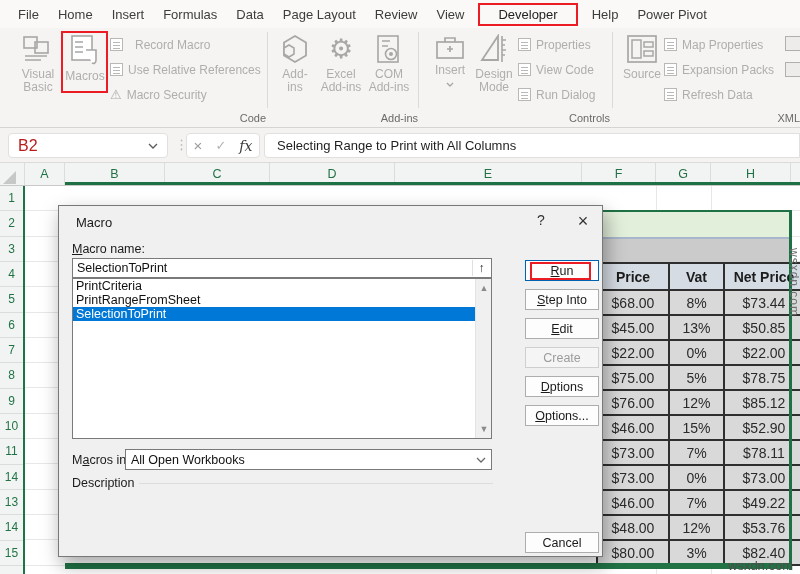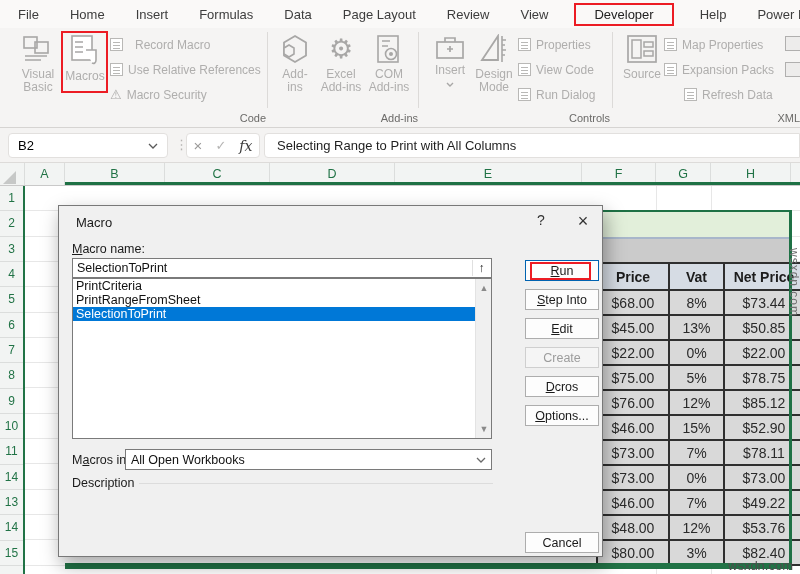--- a/index.html
+++ b/index.html
@@ -2,21 +2,21 @@
 <html><head>
 <meta charset="utf-8">
 <style>
   * { margin:0; padding:0; box-sizing:border-box; }
   body { font-family:"Liberation Sans", sans-serif; }
   .screen { position:relative; width:800px; height:574px; background:#fff; overflow:hidden;
             font-family:"Liberation Sans", sans-serif; }
 
   
   .tabbar { position:absolute; left:0; top:0; width:800px; height:28px; background:#FAF9F8;
-            display:flex; align-items:center; gap:31px; padding-left:18px; }
+            display:flex; align-items:center; gap:19px; padding-left:18px; }
   .tab { font-size:13px; color:#3d3d3d; white-space:nowrap; }
   .tab.devtab { border:2px solid #EC1C24; padding:2px 18px; margin:-2px -5px; color:#222; }
 
   
   .ribbon { position:absolute; left:0; top:28px; width:800px; height:100px; background:#F5F4F3;
             border-bottom:1px solid #D6D4D2; }
   .gdiv { position:absolute; top:4px; height:76px; width:1px; background:#DCDAD8; }
   .glabel { position:absolute; top:84px; font-size:11px; color:#6B6A68; text-align:right; }
   .bigbtn { position:absolute; top:4px; text-align:center; color:#AFAEAD; font-size:12px; line-height:13px; }
   .bigbtn .bicon { display:block; margin:2px auto 4px auto; }
@@ -27,21 +27,21 @@
   .micon::after { content:""; position:absolute; left:2px; right:2px; top:3px; height:1px;
                   background:#B9B8B6; box-shadow:0 3px 0 #B9B8B6, 0 6px 0 #B9B8B6; }
   .glyphicon { color:#ABAAA9; font-size:13px; line-height:13px; }
   .cuticon { position:absolute; width:17px; height:15px; border:1px solid #B0AFAE; background:#EDECEB; }
 
   
   .fbar { position:absolute; left:0; top:128px; width:800px; height:35px; background:#F4F3F2;
           border-bottom:1px solid #DDDBD9; }
   .fwhite { position:absolute; top:5px; height:25px; background:#fff; border:1px solid #E2E0DE; border-radius:4px; }
   .namebox { left:8px; width:160px; display:flex; align-items:center; }
-  .namebox .nbtext { font-size:13px; color:#000000; padding-left:9px; flex:1; }
+  .namebox .nbtext { font-size:16px; color:#b91c1c; padding-left:9px; flex:1; }
   .fxgroup { left:186px; width:74px; display:flex; align-items:center; justify-content:space-around; }
   .ffield { left:264px; width:536px; display:flex; align-items:center; font-size:13px; color:#1f1f1f;
             padding-left:12px; border-top-right-radius:0; border-bottom-right-radius:0; }
   .dots { position:absolute; left:175px; top:9px; color:#B5B3B1; font-size:13px; }
 
   
   .colheads { position:absolute; left:0; top:163px; width:800px; height:23px; background:#F2F4F3;
               border-bottom:1px solid #C9C9C9; }
   .chcell { position:absolute; top:0; height:22px; display:flex; align-items:center; justify-content:center;
             font-size:12.5px; color:#217346; border-right:1px solid #DBDDDC; }
@@ -235,21 +235,21 @@
       <span>Source</span>
     </div>
     <div class="srow" style="left:664px; top:8px;">
       <span class="micon"></span>
       <span>Map Properties</span>
     </div>
     <div class="srow" style="left:664px; top:33px;">
       <span class="micon"></span>
       <span>Expansion Packs</span>
     </div>
-    <div class="srow" style="left:664px; top:58px;margin-left:20px;">
+    <div class="srow" style="left:664px; top:58px;">
       <span class="micon"></span>
       <span>Refresh Data</span>
     </div>
     <div class="glabel" style="left:664px; width:136px;">XML</div>
 
     <div class="cuticon" style="left:785px; top:8px;"></div>
     <div class="cuticon" style="left:785px; top:34px;"></div>
   </div>
 
   <div class="fbar">
@@ -392,21 +392,21 @@
     </div>
     <div class="dbtn" style="top:112px;">
       <span class="ul">E</span>
         <span>dit</span>
     </div>
     <div class="dbtn disabled" style="top:141px;">
       <span>Create</span>
     </div>
     <div class="dbtn" style="top:170px;">
       <span class="ul">D</span>
-        <span>cros</span>
+        <span>ptions</span>
     </div>
     <div class="dbtn" style="top:199px;">
       <span class="ul">O</span>
         <span>ptions...</span>
     </div>
 
     <div class="dlabel" style="left:13px; top:247px;">
       <span>M</span><span class="ul">a</span><span>cros in:</span>
     </div>
     <div class="ddrop">

